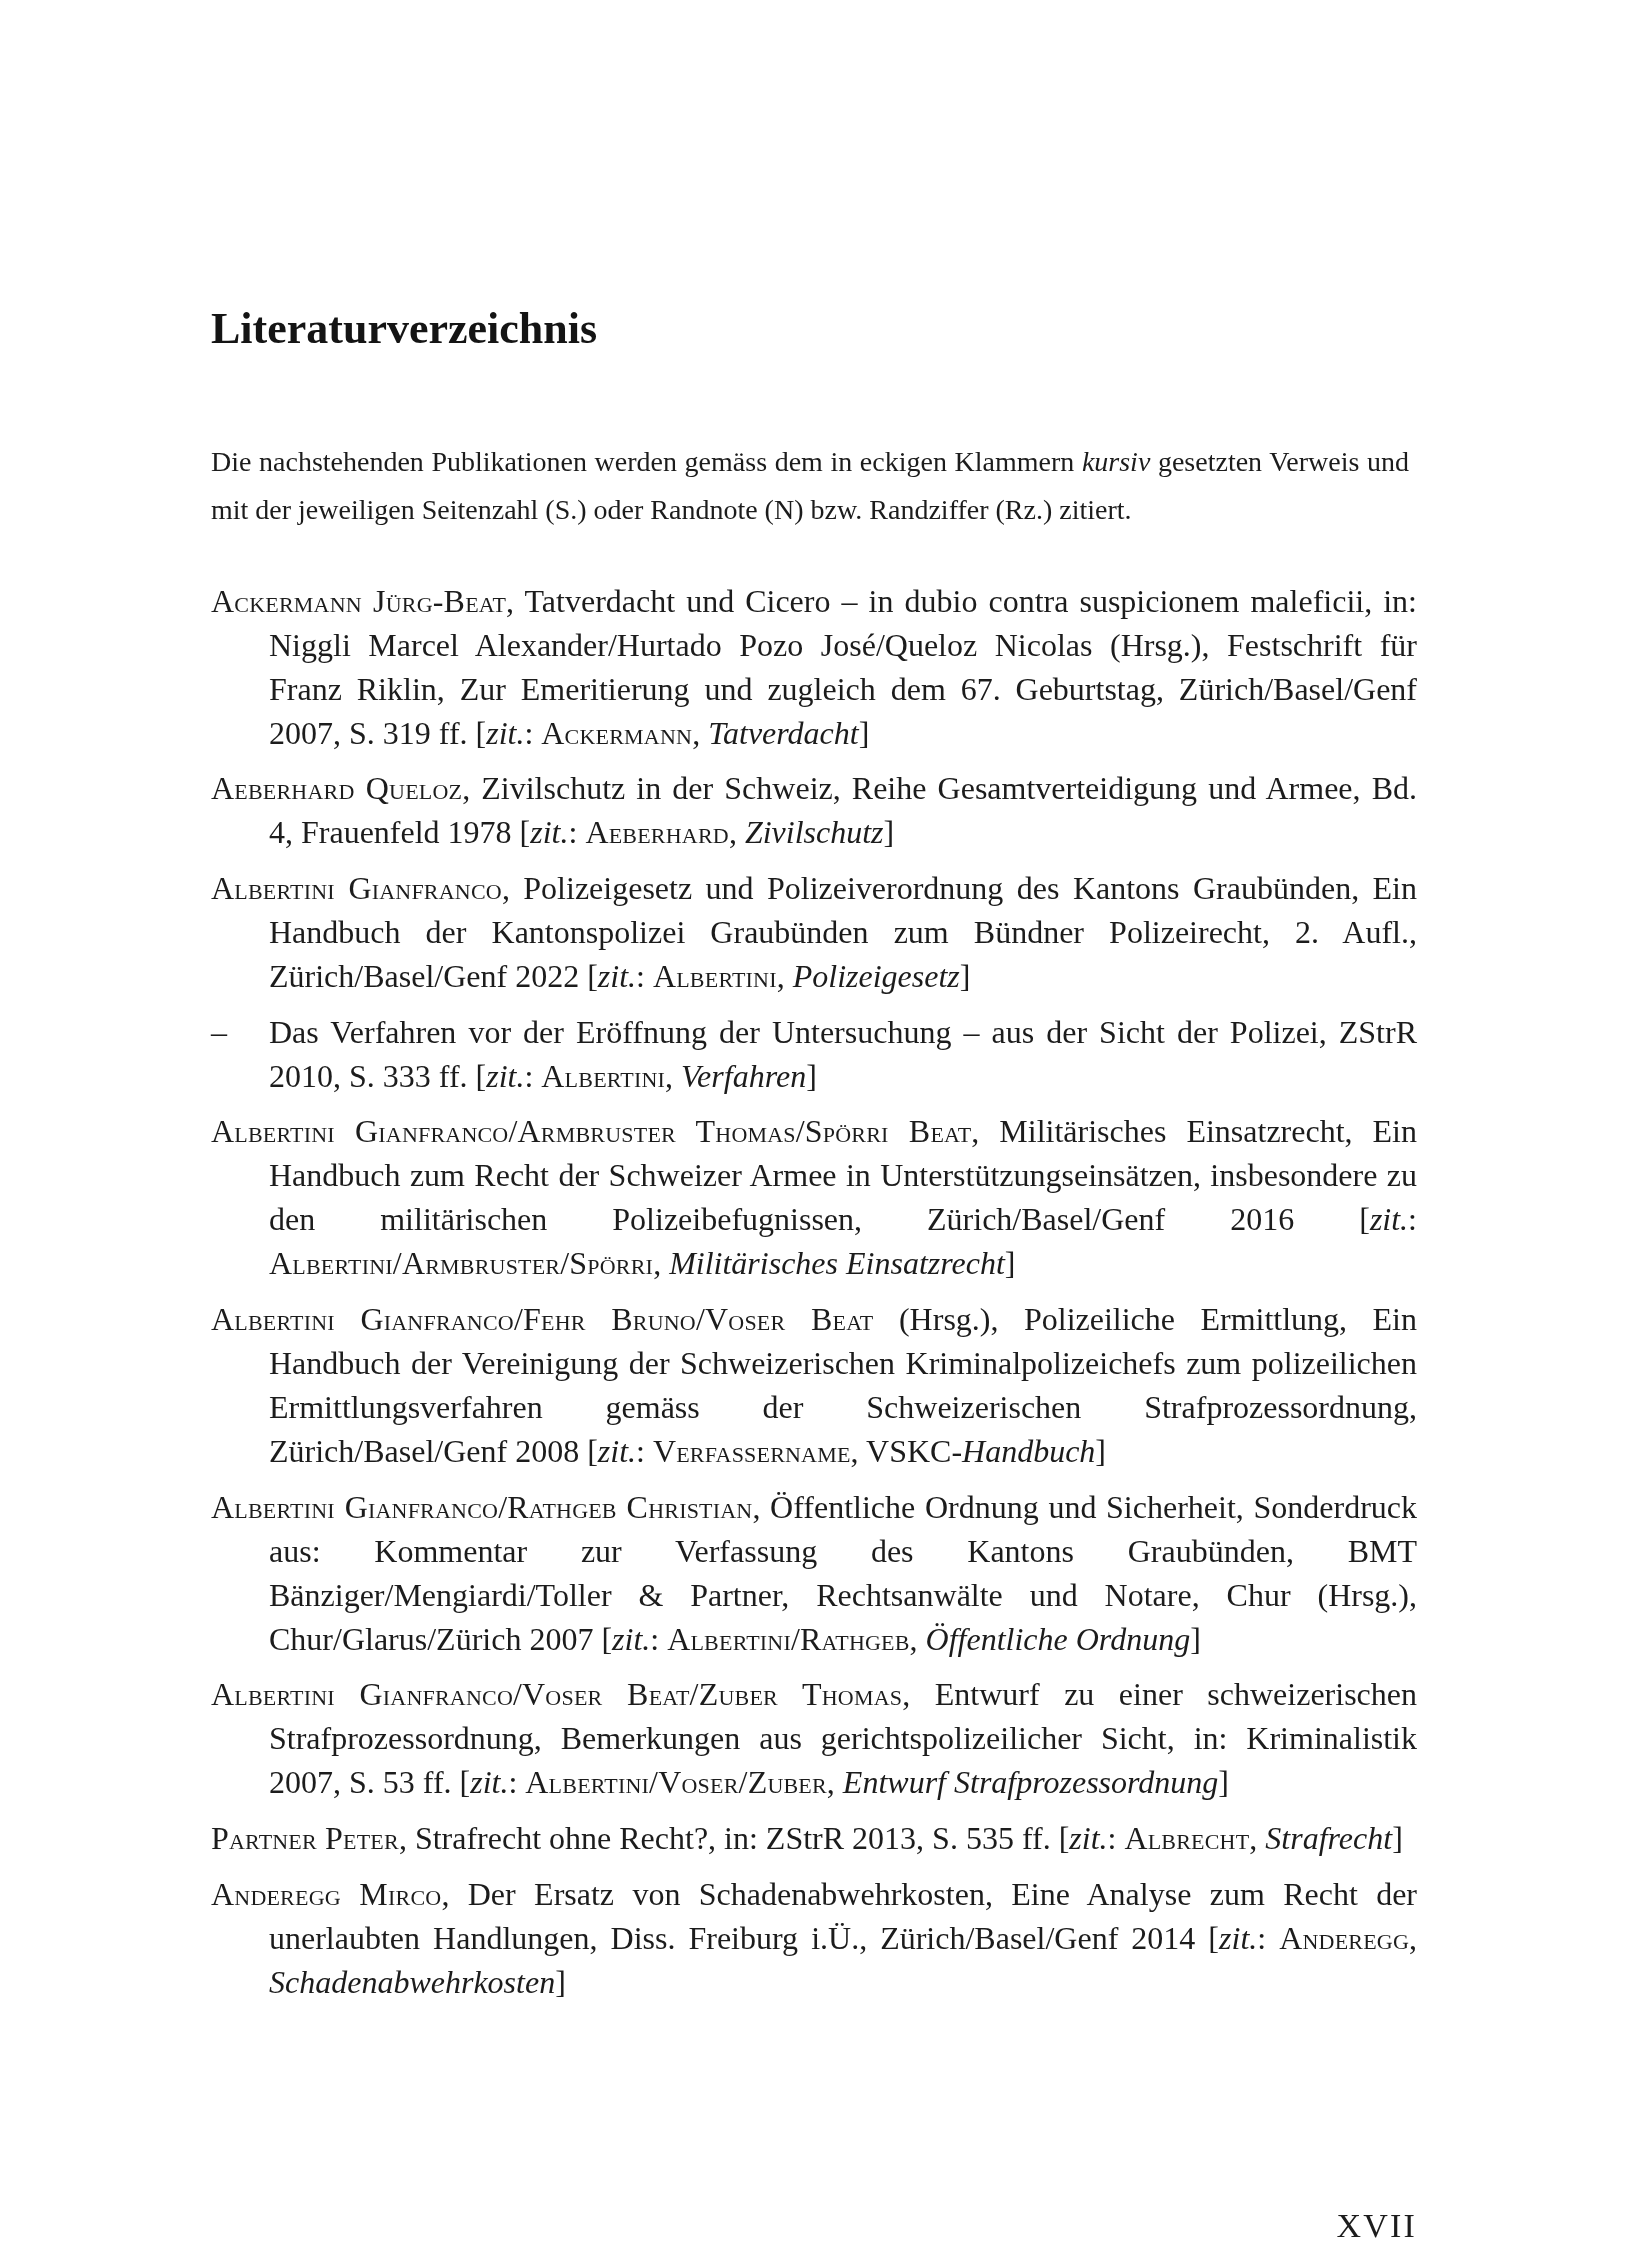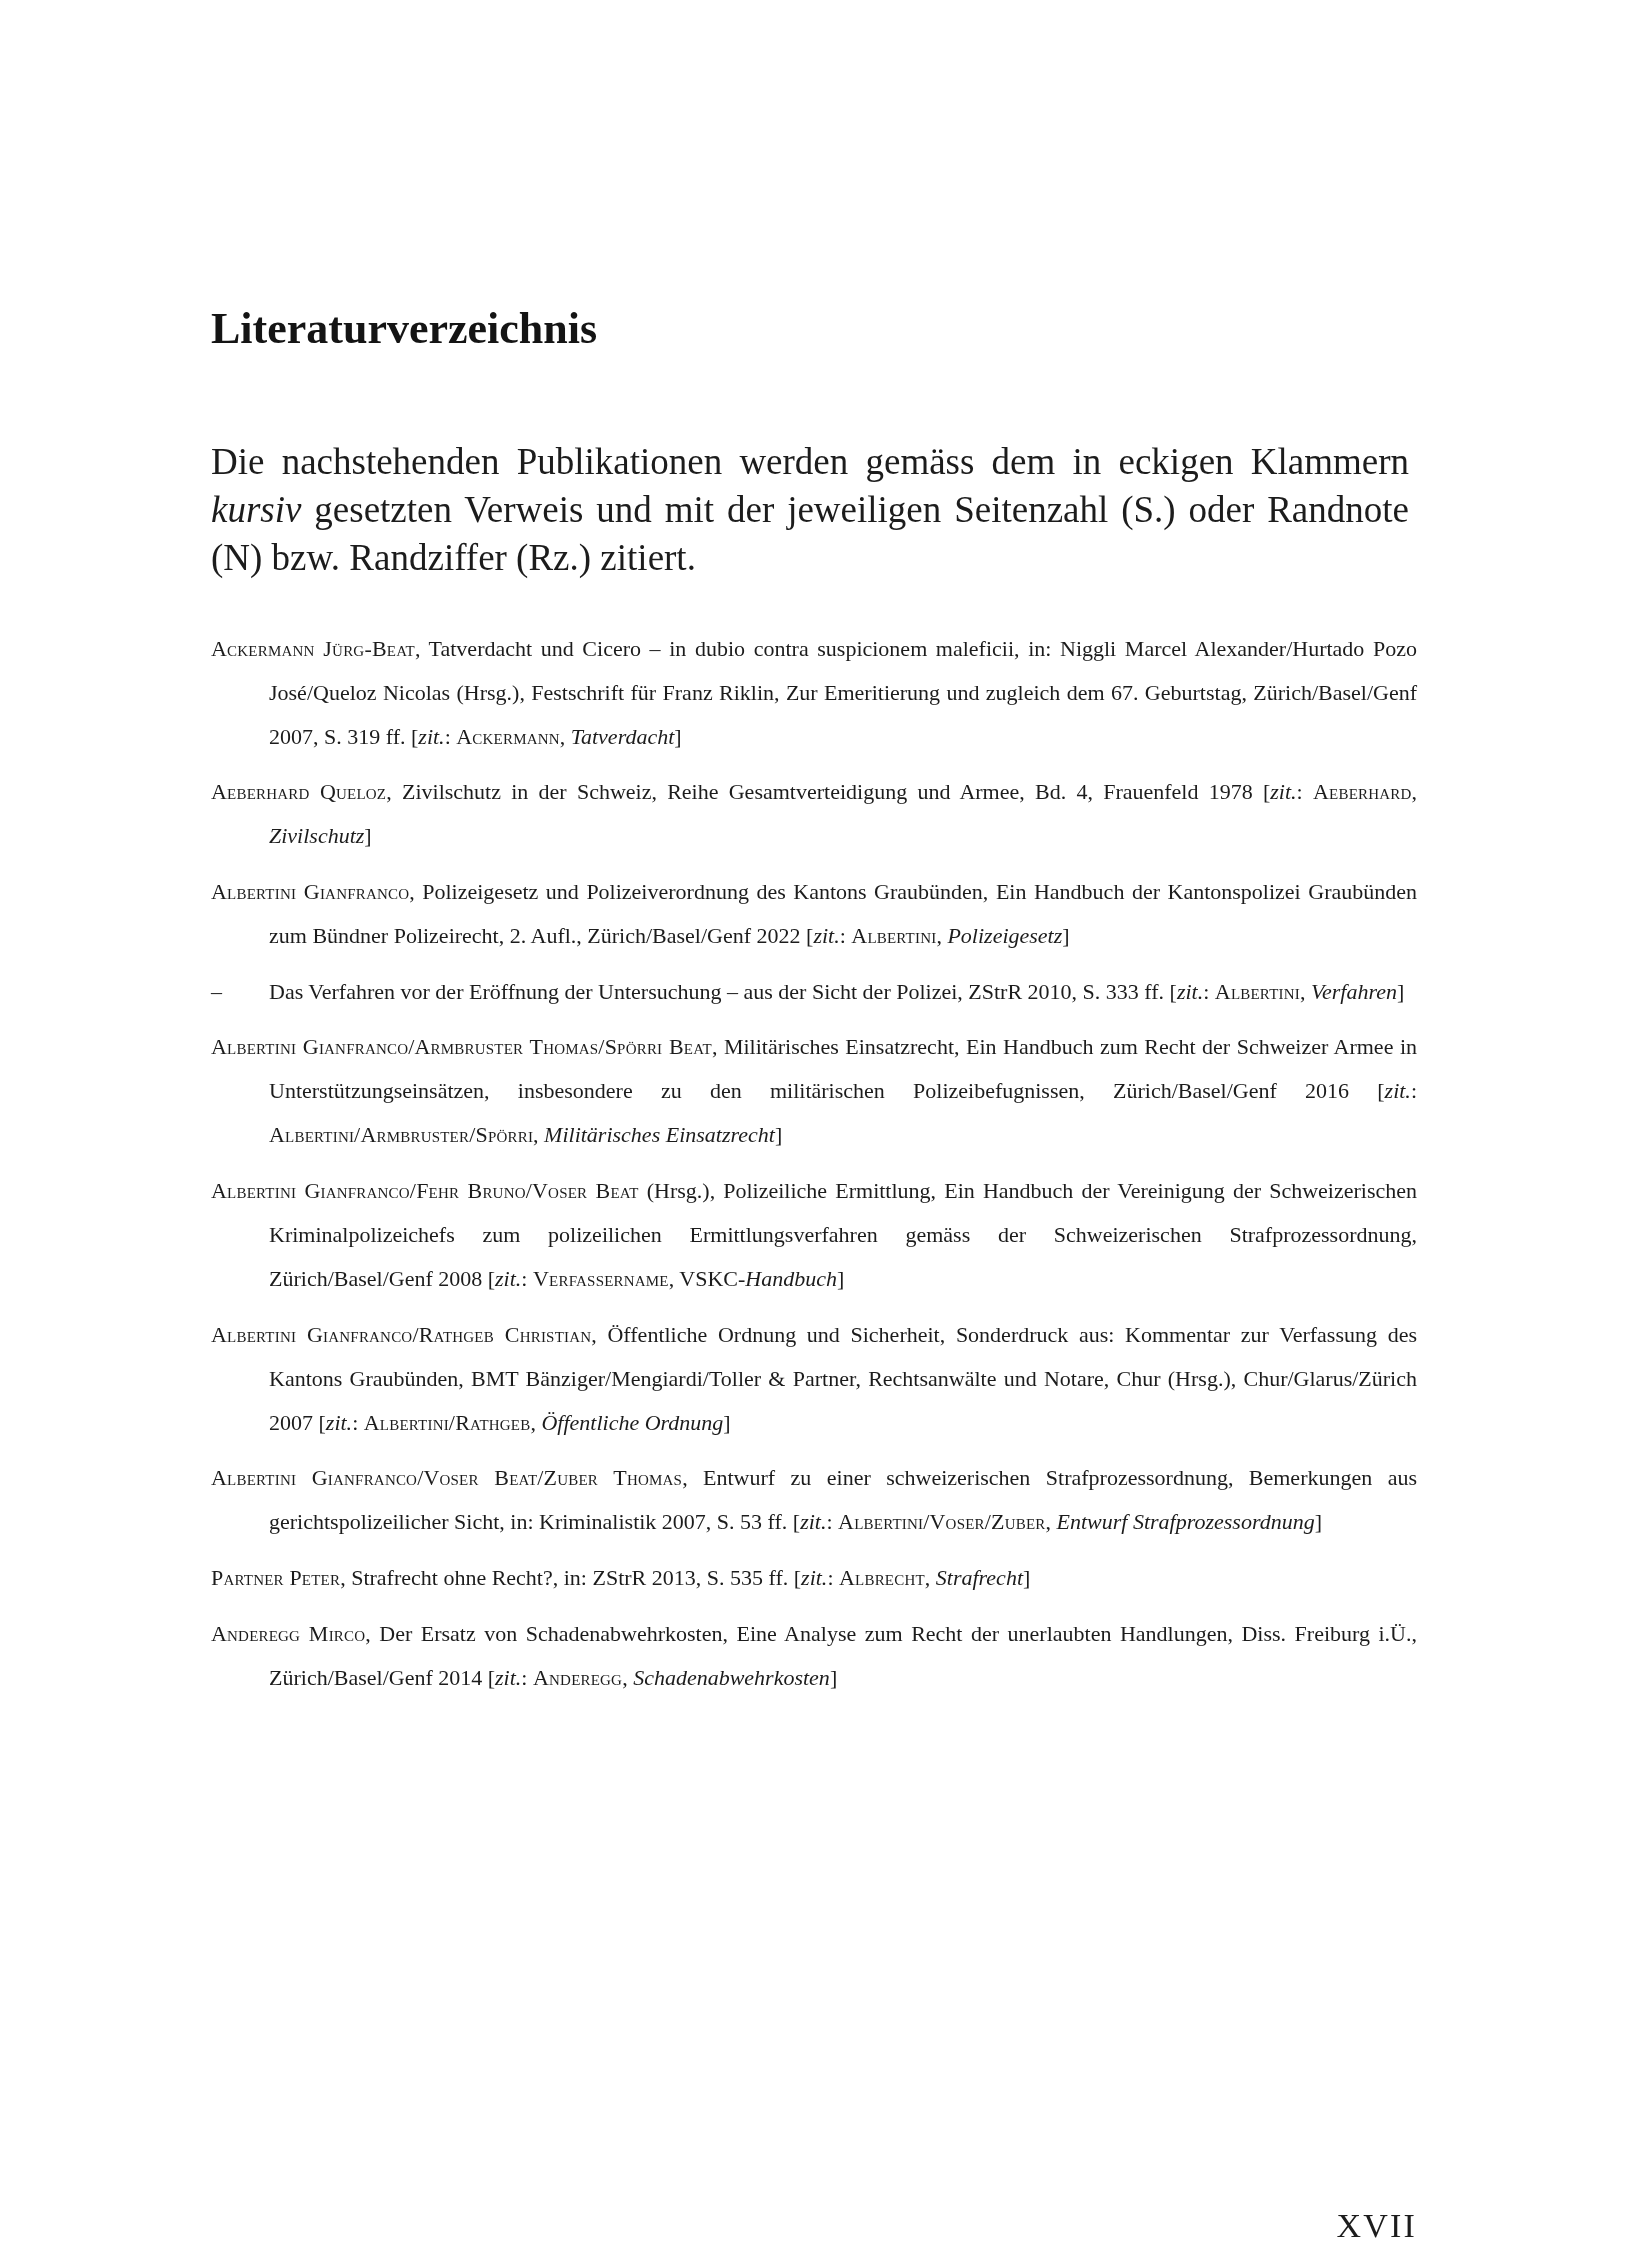--- a/index.html
+++ b/index.html
@@ -24,31 +24,31 @@
   }
   .title {
     margin: 304px 0 0 0;
     font-size: 44px;
     line-height: 1.15;
     font-weight: bold;
     color: #141414;
   }
   .intro {
     margin: 83px 8px 0 0;
-    font-size: 37px;
+    font-size: 28px;
     line-height: 48px;
     text-align: justify;
     hyphens: auto;
     -webkit-hyphens: auto;
   }
   .entries {
     margin-top: 45px;
   }
   .entry {
-    font-size: 22px;
+    font-size: 32px;
     line-height: 44px;
     margin: 0 0 11.7px 0;
     text-align: justify;
     padding-left: 58px;
     text-indent: -58px;
     hyphens: auto;
     -webkit-hyphens: auto;
   }
   .entry.dash {
     text-indent: 0;

